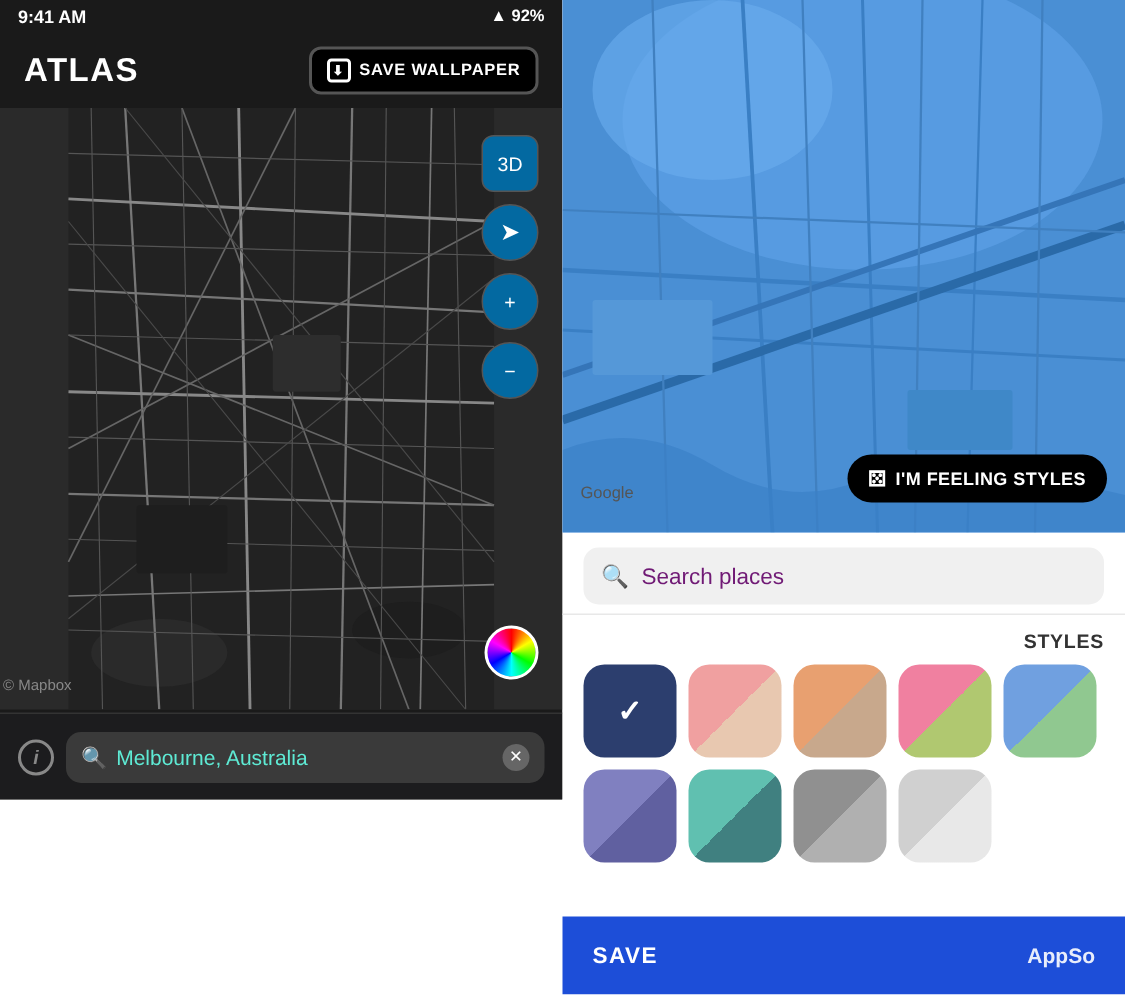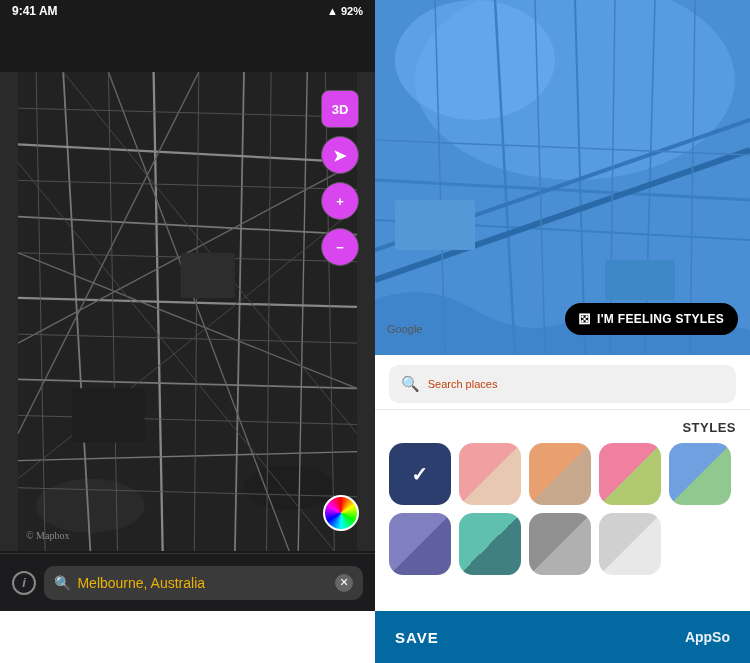--- a/index.html
+++ b/index.html
@@ -7,21 +7,21 @@
       width: 750px;
       height: 663px;
       overflow: hidden;
       font-family: -apple-system, BlinkMacSystemFont, 'Helvetica Neue', Arial, sans-serif;
       display: flex;
     }
 
     
     .left-panel {
       width: 375px;
-      height: 611px;
+      height: 533px;
       background: #1a1a1a;
       position: relative;
       overflow: hidden;
     }
 
     
     .status-bar {
       position: absolute;
       top: 0;
       left: 0;
@@ -105,29 +105,29 @@
       top: 90px;
       right: 16px;
       display: flex;
       flex-direction: column;
       gap: 8px;
       z-index: 10;
     }
     .map-control-btn {
       width: 38px;
       height: 38px;
-      background: #d946ef;
+      background: #0369a1;
       border: 1px solid #555;
       border-radius: 50%;
       display: flex;
       align-items: center;
       justify-content: center;
       color: #fff;
       font-size: 13px;
-      font-weight: 700;
+      font-weight: 400;
       cursor: pointer;
     }
     .map-control-btn.square {
       border-radius: 8px;
     }
 
     
     .color-wheel {
       position: absolute;
       bottom: 80px;
@@ -138,28 +138,27 @@
       background: conic-gradient(red, yellow, lime, cyan, blue, magenta, red);
       border: 2px solid #fff;
       cursor: pointer;
       z-index: 10;
     }
 
     
     .mapbox-logo {
       position: absolute;
       bottom: 70px;
-      left: 26px;
+      left: 2px;
       color: #888;
       font-size: 10px;
       display: flex;
       align-items: center;
       gap: 4px;
       z-index: 10;
-      font-family: Liberation Serif, serif;
     }
 
     
     .bottom-search {
       position: absolute;
       bottom: 0;
       left: 0;
       right: 0;
       height: 58px;
       background: #1c1c1e;
@@ -188,21 +187,21 @@
       flex: 1;
       background: #3a3a3a;
       border-radius: 10px;
       height: 34px;
       display: flex;
       align-items: center;
       padding: 0 10px;
       gap: 6px;
     }
     .search-icon-left { color: #888; font-size: 14px; }
-    .search-text { color: #eab308; font-size: 14px; }
+    .search-text { color: #5eead4; font-size: 14px; }
     .clear-btn {
       width: 18px;
       height: 18px;
       border-radius: 50%;
       background: #666;
       color: #fff;
       display: flex;
       align-items: center;
       justify-content: center;
       font-size: 11px;
@@ -269,21 +268,21 @@
     .search-box {
       background: #f0f0f0;
       border-radius: 10px;
       height: 38px;
       display: flex;
       align-items: center;
       padding: 0 12px;
       gap: 8px;
     }
     .search-box-icon { color: #888; font-size: 15px; }
-    .search-placeholder { color: #c2410c; font-size: 11px; }
+    .search-placeholder { color: #701a75; font-size: 15px; }
 
     
     .styles-section {
       padding: 10px 14px 6px;
       flex: 1;
       overflow: hidden;
       text-align: right;
     }
     .styles-label {
       font-size: 13px;
@@ -313,21 +312,21 @@
     }
     .style-row {
       display: flex;
       gap: 8px;
       margin-bottom: 8px;
     }
 
     
     .save-footer {
       height: 52px;
-      background: #0369a1;
+      background: #1d4ed8;
       display: flex;
       align-items: center;
       justify-content: space-between;
       padding: 0 20px;
       flex-shrink: 0;
     }
     .save-footer-btn {
       color: #fff;
       font-size: 15px;
       font-weight: 700;
@@ -374,20 +373,27 @@
 <div class="left-panel">
 
   <div class="status-bar">
     <span class="time">9:41 AM</span>
     <span>
       <span>▲ </span>
       <span>92%</span>
     </span>
   </div>
 
+  <div class="top-bar">
+    <span class="atlas-title">ATLAS</span>
+    <button class="save-wallpaper-btn">
+      <span class="save-icon">⬇</span>
+      <span>SAVE WALLPAPER</span>
+    </button>
+  </div>
 
   <div class="map-canvas">
     <svg class="map-svg" viewBox="0 0 375 530" xmlns="http://www.w3.org/2000/svg">
       <rect width="375" height="530" fill="#222"></rect>
 
       <ellipse cx="80" cy="480" rx="60" ry="30" fill="#2a2a2a"></ellipse>
       <ellipse cx="300" cy="460" rx="50" ry="25" fill="#1e1e1e"></ellipse>
 
       <line x1="50" y1="0" x2="80" y2="530" stroke="#777" stroke-width="2"></line>
       <line x1="150" y1="0" x2="160" y2="530" stroke="#888" stroke-width="2.5"></line>

